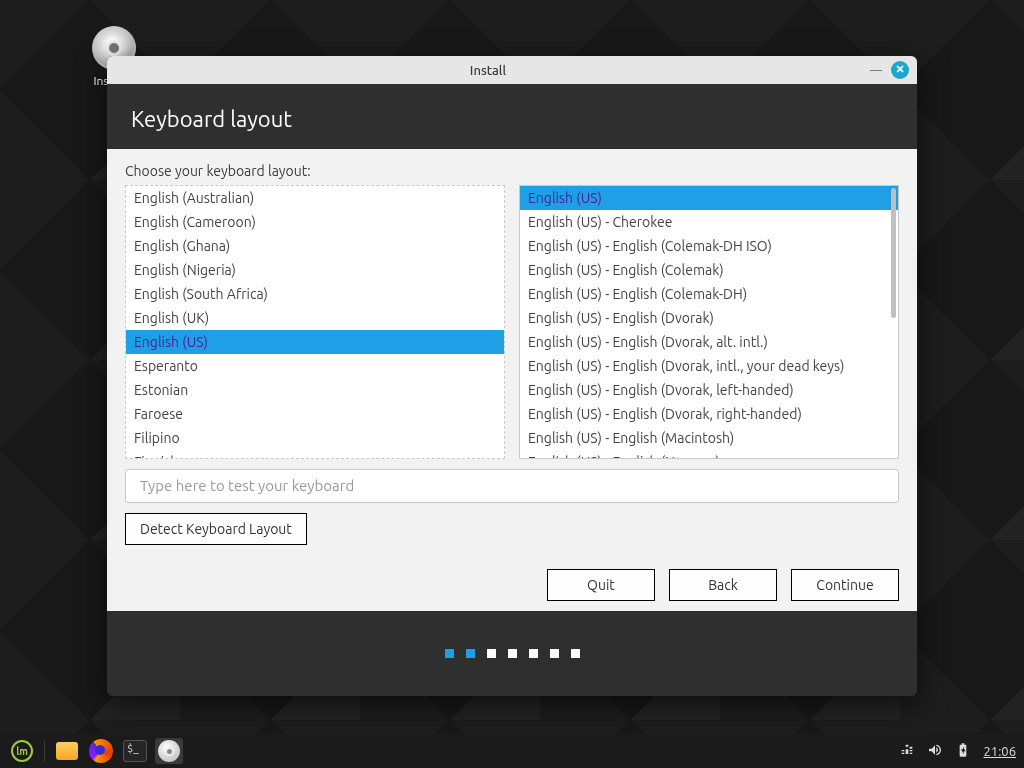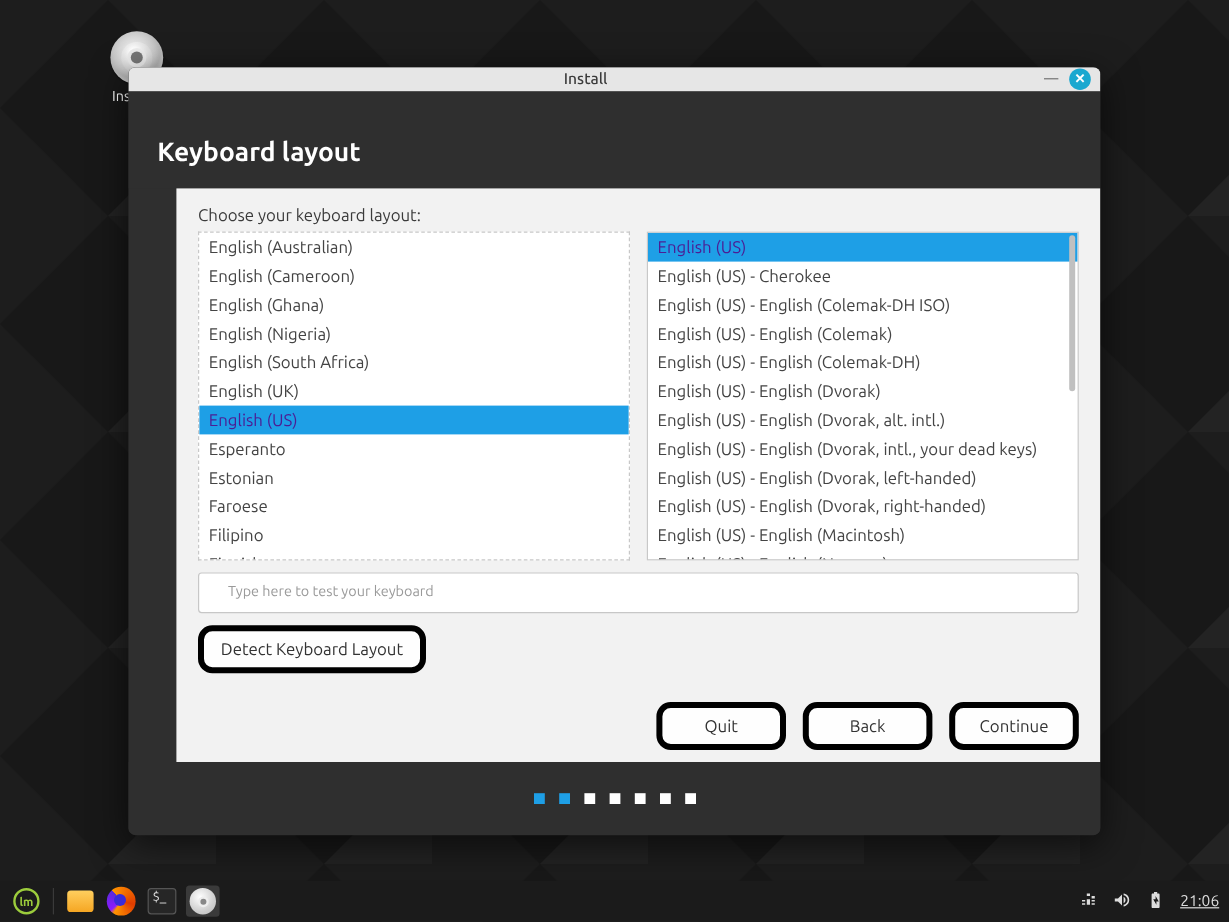--- a/index.html
+++ b/index.html
@@ -61,30 +61,30 @@
   .titlebar .title { flex: 1; text-align: center; font-weight: 500; }
   .titlebar .winbtn {
     width: 18px; height: 18px; border-radius: 50%;
     display:flex;align-items:center;justify-content:center;
     margin-left: 6px;
     font-size: 12px;
   }
   .titlebar .minimize { color:#555; }
   .titlebar .close { background:#1aa8d0; color:#fff; font-weight:bold; font-size:11px;}
   .header {
-    color:#fff; font-size: 22px; font-weight:700;
-    padding: 38px 24px 18px 24px;
+    color:#fff; font-size: 22px; font-weight:400;
+    padding: 22px 24px 18px 24px;
     background:#2f2f2f;
   }
   .body {
     flex: 1;
     background:#f2f2f2;
     color:#333;
     padding: 14px 18px 10px 18px;
-    display:flex; flex-direction:column;margin-left:40px;
+    display:flex; flex-direction:column;
   }
   .prompt { font-size: 14px; color:#3b3b3b; margin-bottom:6px; }
   .lists { display:flex; gap:14px; height:274px; }
   .listbox {
     flex:1; background:#fff;
     border:1px dashed #c8c8c8;
     overflow:hidden;
     position: relative;
     font-size:14px;
   }
@@ -103,27 +103,27 @@
 
   .listbox.right .scrollbar {
     position:absolute; right:2px; top:2px; width:5px; height:130px;
     background:#c0c0c0; border-radius:3px;
   }
 
   .test-input {
     margin-top:10px;
     width:100%; height:34px;
     border:1px solid #c7c7c7; border-radius:3px;
-    padding:0 24px; font-size:12px; color:#333;
+    padding:0 14px; font-size:15px; color:#333;
     background:#fff;
   }
   .test-input::placeholder{ color:#9a9a9a; }
 
   .detect-btn, .nav-btn {
-    background:#fefefe; border:5px solid #000000; border-radius:12px;
+    background:#fefefe; border:1px solid #000000; border-radius:0;
     color:#333; font-size:14px;
     padding:7px 14px;
     cursor:pointer;
   }
   .detect-row { margin-top:10px; }
   .nav-row {
     margin-top:24px;
     display:flex; justify-content:flex-end; gap:14px;
   }
   .nav-btn { width:108px; text-align:center; }

